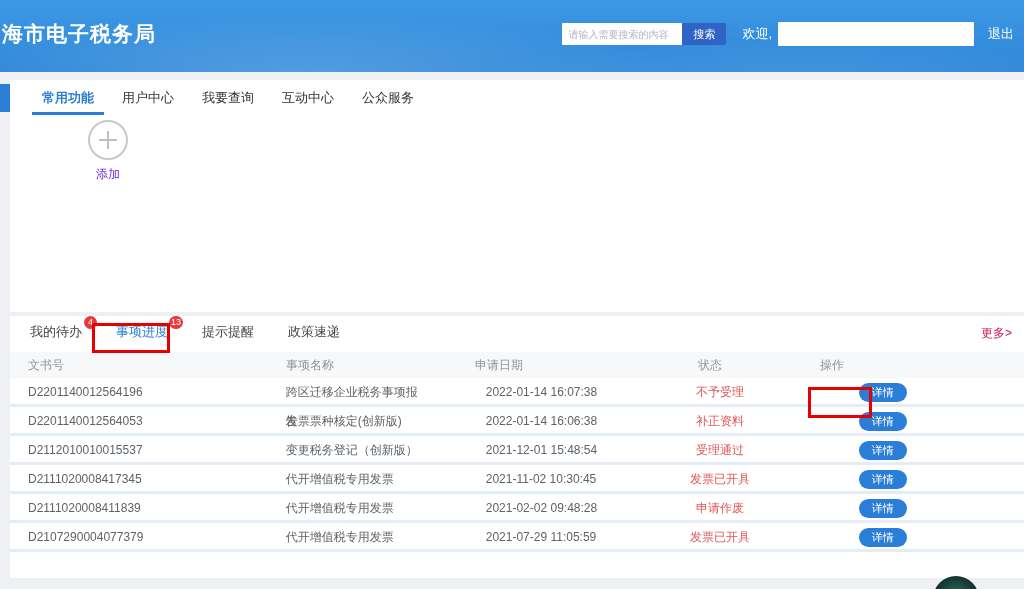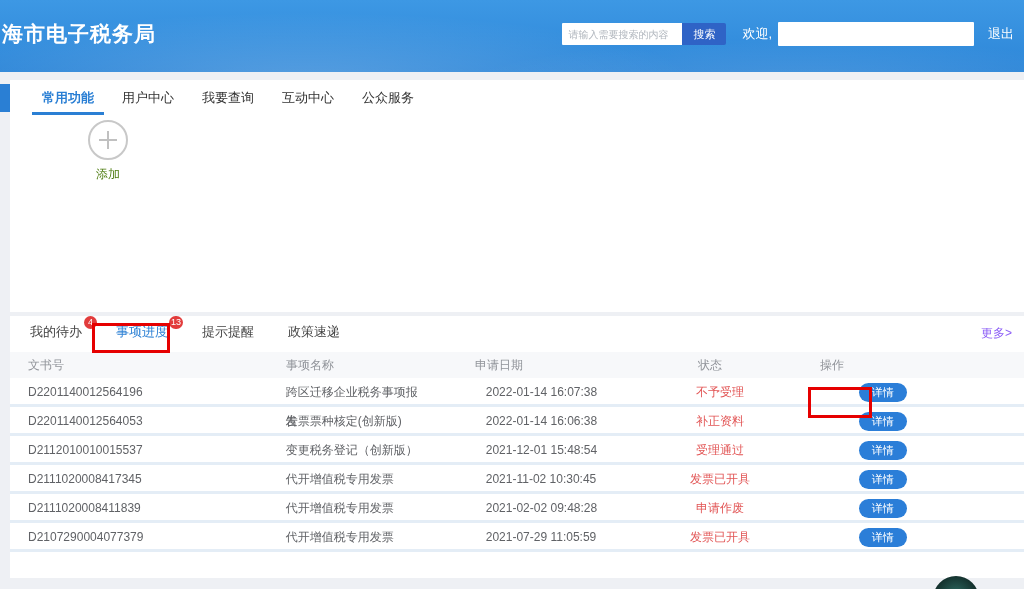--- a/index.html
+++ b/index.html
@@ -43,31 +43,31 @@
   .main-tab { position:relative; display:flex; align-items:center; padding:0 12px; margin-right:4px; font-size:13px; color:#333; cursor:pointer; }
   .main-tab.active { color:#2a7fd4; font-weight:bold; }
   .main-tab.active::after { content:""; position:absolute; left:2px; right:2px; bottom:0; height:3px; background:#2a7fd4; }
 
   
   .add-area { position:absolute; left:70px; top:40px; width:56px; text-align:center; cursor:pointer; }
   .add-circle { position:relative; width:40px; height:40px; margin:0 auto; border:2px solid #c8c8c8; border-radius:50%; }
   .add-circle::before, .add-circle::after { content:""; position:absolute; background:#c0c0c0; }
   .add-circle::before { left:9px; right:9px; top:17px; height:2px; }
   .add-circle::after { top:9px; bottom:9px; left:17px; width:2px; }
-  .add-label { margin-top:6px; font-size:12px; color:#4d7c0f; }
+  .add-label { margin-top:6px; font-size:12px; color:#6d28d9; }
 
   
   .panel-tabs { position:relative; display:flex; align-items:center; height:32px; padding-left:20px; }
   .panel-tab { position:relative; font-size:13px; color:#444; margin-right:34px; cursor:pointer; padding:2px 0; }
   .panel-tab.active { color:#2a7fd4; }
   .tab-badge {
     position:absolute; top:-5px; right:-15px; min-width:13px; height:13px; padding:0 2px;
     background:#e23c3c; border-radius:8px; color:#fff; font-size:9px; line-height:13px; text-align:center;
   }
-  .more { position:absolute; right:12px; top:9px; font-size:12px; color:#8b5cf6; cursor:pointer; }
+  .more { position:absolute; right:12px; top:9px; font-size:12px; color:#be185d; cursor:pointer; }
 
   
   .thead { display:flex; height:26px; line-height:26px; background:#f7f8fa; margin-top:4px; font-size:12px; color:#909399; }
   .trow { display:flex; height:29px; line-height:29px; font-size:12px; color:#606266; background:#fff; border-bottom:3px solid #e4edf6;gap:44px; }
   .c1 { width:250px; padding-left:18px; }
   .c2 { width:200px; padding-left:26px; }
   .c3 { width:170px; padding-left:15px; }
   .c4 { width:160px; text-align:center; }
   .c5 { width:234px; padding-left:30px; }
   .status { color:#e25555; }

